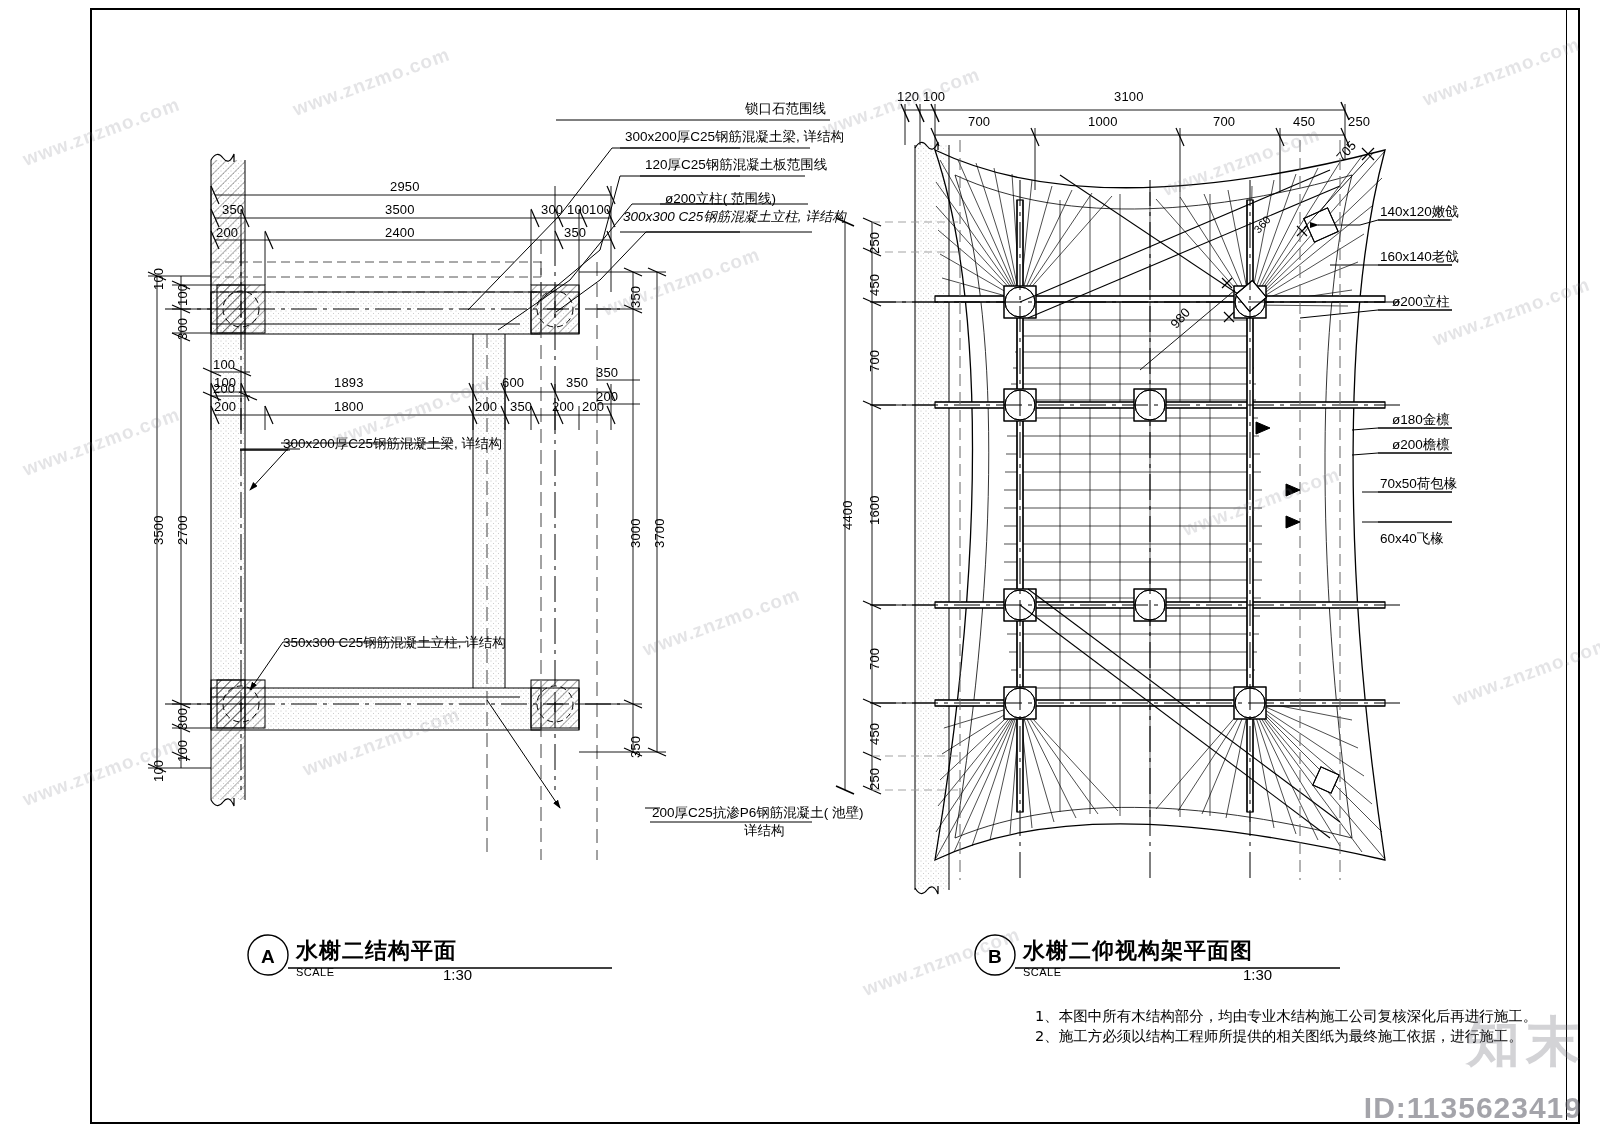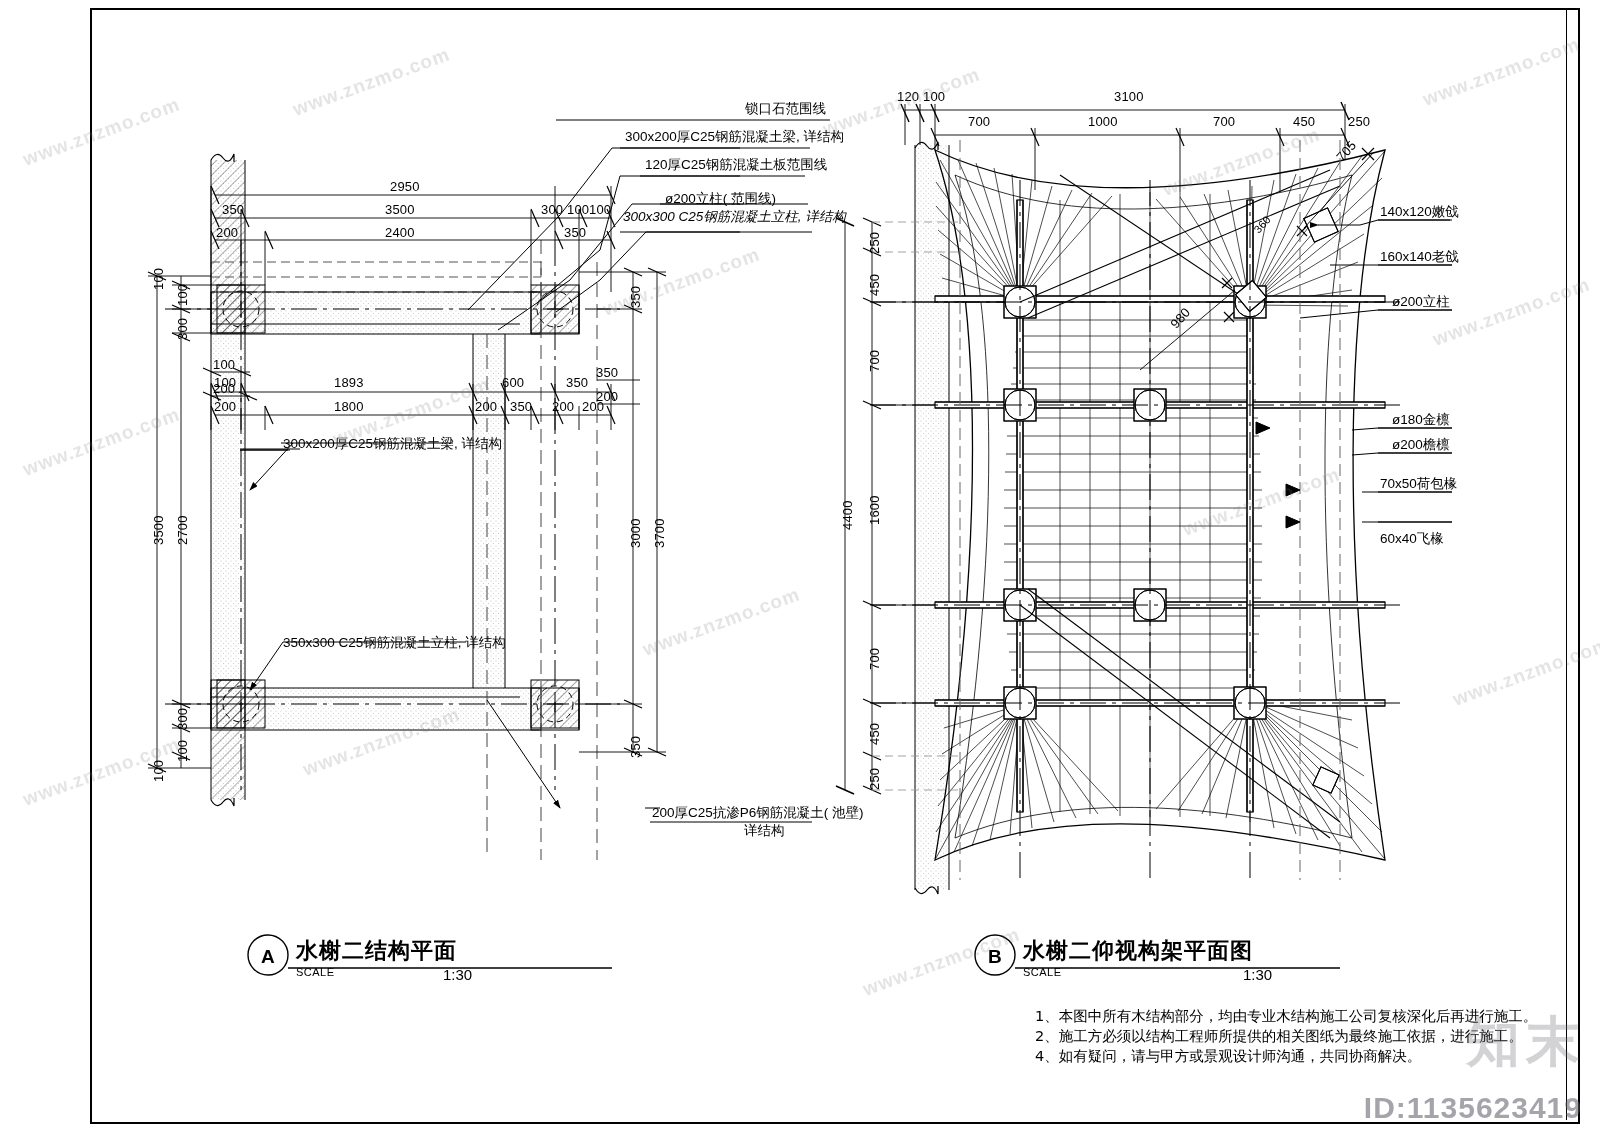--- a/index.html
+++ b/index.html
@@ -696,21 +696,20 @@
 
     <div class="lbl" style="left:988px;top:947px;font-size:19px;font-weight:bold;">B</div>
     <div class="title-cn" style="left:1023px;top:936px;">水榭二仰视构架平面图</div>
     <div class="scale-l" style="left:1023px;top:966px;">SCALE</div>
     <div class="scale-v" style="left:1243px;top:966px;">1:30</div>
   </div>
 
   <div class="notes" style="left:1035px;top:1006px;">
     <div>1、本图中所有木结构部分，均由专业木结构施工公司复核深化后再进行施工。</div>
     <div>2、施工方必须以结构工程师所提供的相关图纸为最终施工依据，进行施工。</div>
-    <div>4、如有疑问，请与甲方或景观设计师沟通，共同协商解决。</div>
   </div>
 
   <div>
     <div class="wm" style="left:20px;top:150px;">www.znzmo.com</div>
     <div class="wm" style="left:20px;top:460px;">www.znzmo.com</div>
     <div class="wm" style="left:20px;top:790px;">www.znzmo.com</div>
     <div class="wm" style="left:290px;top:100px;">www.znzmo.com</div>
     <div class="wm" style="left:330px;top:430px;">www.znzmo.com</div>
     <div class="wm" style="left:300px;top:760px;">www.znzmo.com</div>
     <div class="wm" style="left:600px;top:300px;">www.znzmo.com</div>

